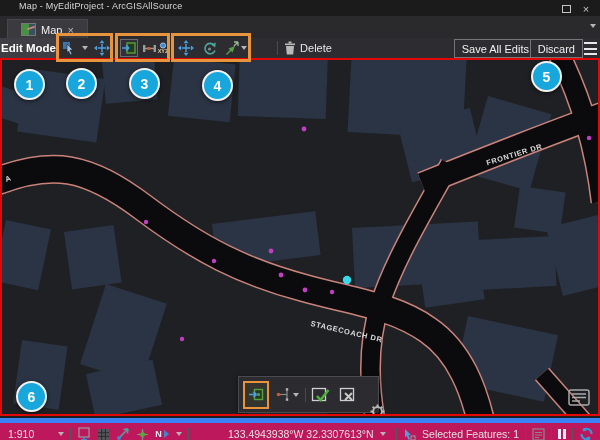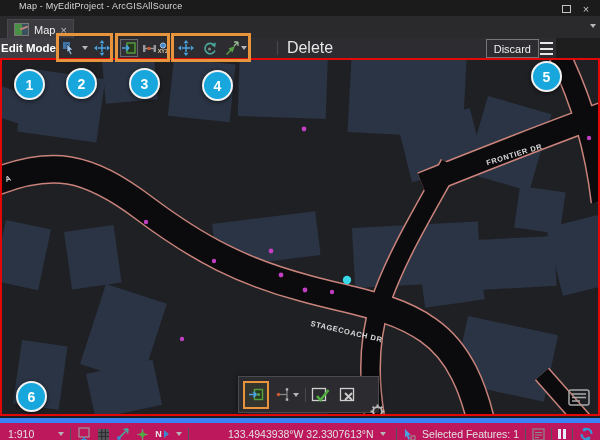--- a/index.html
+++ b/index.html
@@ -9,29 +9,29 @@
   
   #titlebar{top:0;left:0;width:600px;height:16px;background:#1b1b1b;}
   #titlebar .title{left:19px;top:1px;font-size:9px;color:#d8d8d8;letter-spacing:.2px;}
   .winbtn{top:3px;width:16px;height:11px;display:flex;align-items:center;justify-content:center;color:#c4c4c4;}
   #max-btn{right:26px;}
   #max-btn .box{width:7px;height:6px;border:1px solid #c4c4c4;}
   #close-btn{right:6px;font-size:11px;line-height:10px;}
   
   #tabbar{top:16px;left:0;width:600px;height:22px;background:#2a2a2d;}
   #map-tab{left:7px;top:3px;height:19px;background:#3a3a3f;border:1px solid #47474c;border-bottom:none;
-           display:flex;align-items:center;padding:0 6px;gap:5px;}
+           display:flex;align-items:center;padding:0 13px;gap:5px;}
   #map-tab .lbl{font-size:11px;color:#f0f0f0;}
   #map-tab .close{font-size:11px;color:#bbb;}
   .tabicon{width:13px;height:11px;background:#39505e;border:1px solid #777;position:relative;overflow:hidden;}
   .tabicon:before{content:"";position:absolute;left:0;top:0;width:7px;height:11px;background:#4a8f45;}
   .tabicon:after{content:"";position:absolute;left:5px;top:3px;width:8px;height:2px;background:#c9837b;transform:rotate(-20deg);}
   #tab-overflow{right:4px;top:8px;}
   
-  #toolbar{top:38px;left:0;width:556px;height:20px;background:#2d2d31;}
+  #toolbar{top:38px;left:0;width:600px;height:20px;background:#2d2d31;}
   #edit-mode{left:0;top:0;width:57px;height:20px;background:#3e3e44;display:flex;align-items:center;justify-content:center;
              font-size:11.5px;font-weight:bold;color:#fff;}
   .tbtn{height:20px;display:flex;align-items:center;justify-content:center;}
   .caret{width:0;height:0;border-left:3px solid transparent;border-right:3px solid transparent;border-top:4px solid #b5b5b5;}
   .vsep{width:1px;height:14px;background:#4a4a4a;top:3px;}
   .txtbtn{height:17px;border:1px solid #767676;background:#2d2d31;color:#f0f0f0;font-size:11px;
           display:flex;align-items:center;padding:0 7px;top:1px;}
   #hamburger{right:3px;top:3px;width:13px;height:13px;display:flex;flex-direction:column;justify-content:space-between;padding:1px 0;}
   #hamburger div{height:2px;background:#e8e8e8;}
   
@@ -149,23 +149,24 @@
       </div>
 
     <div class="abs vsep" style="left:277px;"></div>
 
     <div class="abs tbtn" style="left:283px;width:50px;gap:4px;">
       <svg width="12" height="14">
         <rect x="4.5" y="0.5" width="3" height="2" fill="#b8b8b8"></rect>
         <rect x="1" y="2.5" width="10" height="1.6" fill="#b8b8b8"></rect>
         <path d="M2 5 h8 l-0.8 8.5 h-6.4 Z" fill="#b8b8b8"></path>
       </svg>
-      <span style="font-size:16px;color:#e6e6e6;">Delete</span>
-    </div>
-
+      <span style="font-size:11px;color:#e6e6e6;">Delete</span>
+    </div>
+
+    <div class="abs txtbtn" style="right:63px;">Save All Edits</div>
     <div class="abs txtbtn" style="right:17px;">Discard</div>
     <div id="hamburger" class="abs">
         <div></div>
         <div></div>
         <div></div>
       </div>
   </div>
 
   <div class="abs hlbox" style="left:56px;top:33px;width:51px;height:23px;"></div>
   <div class="abs hlbox" style="left:115px;top:33px;width:49px;height:23px;"></div>

